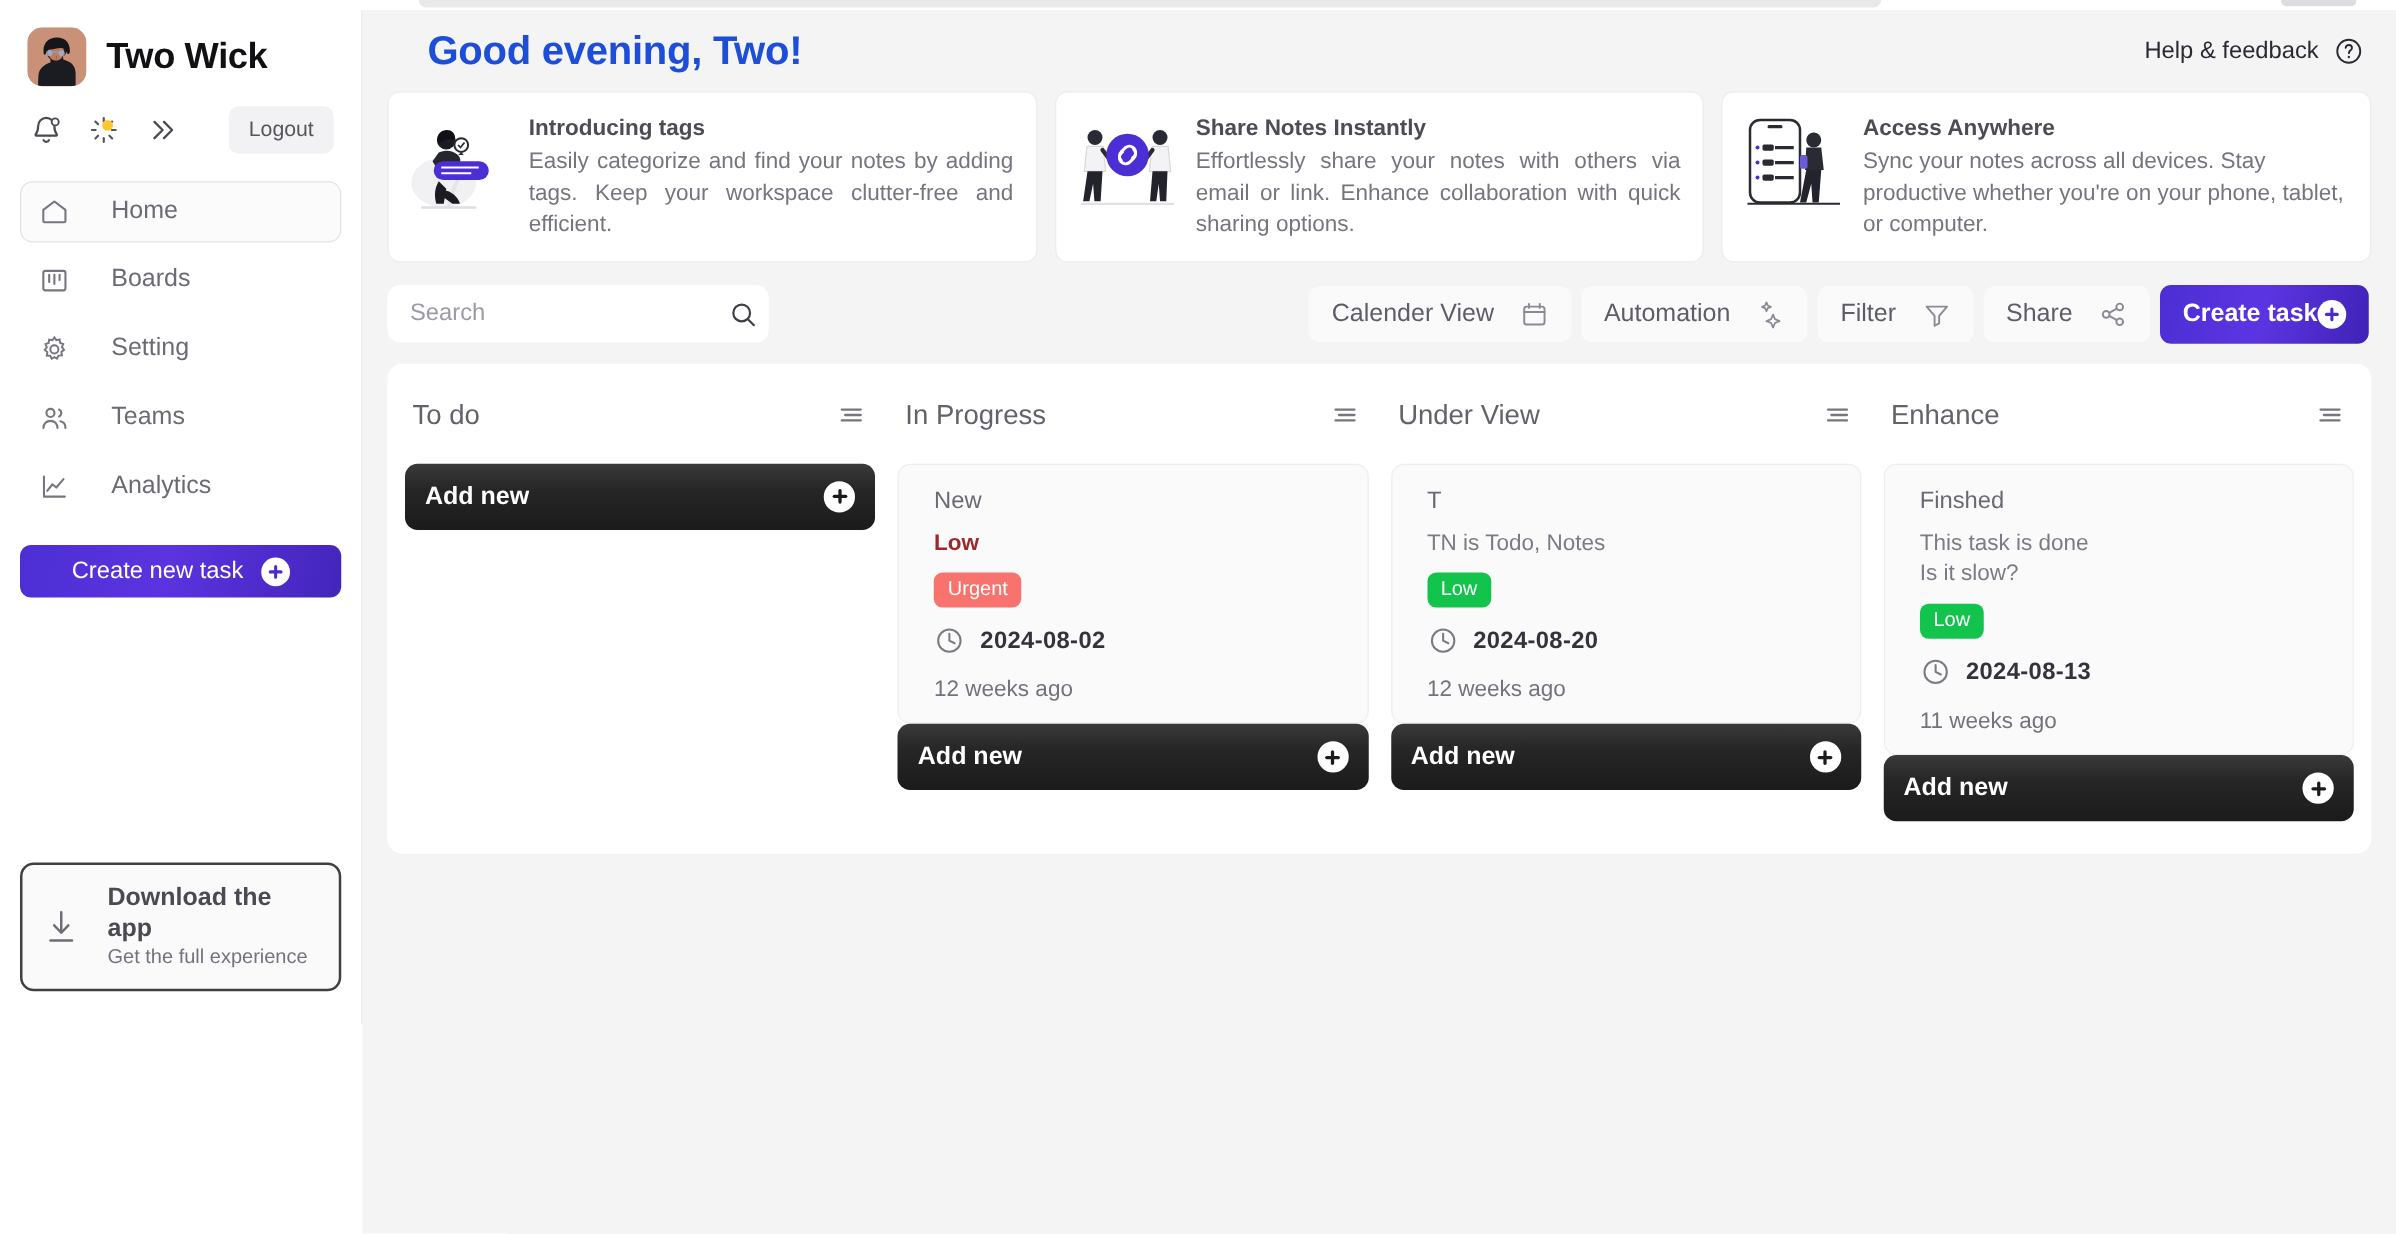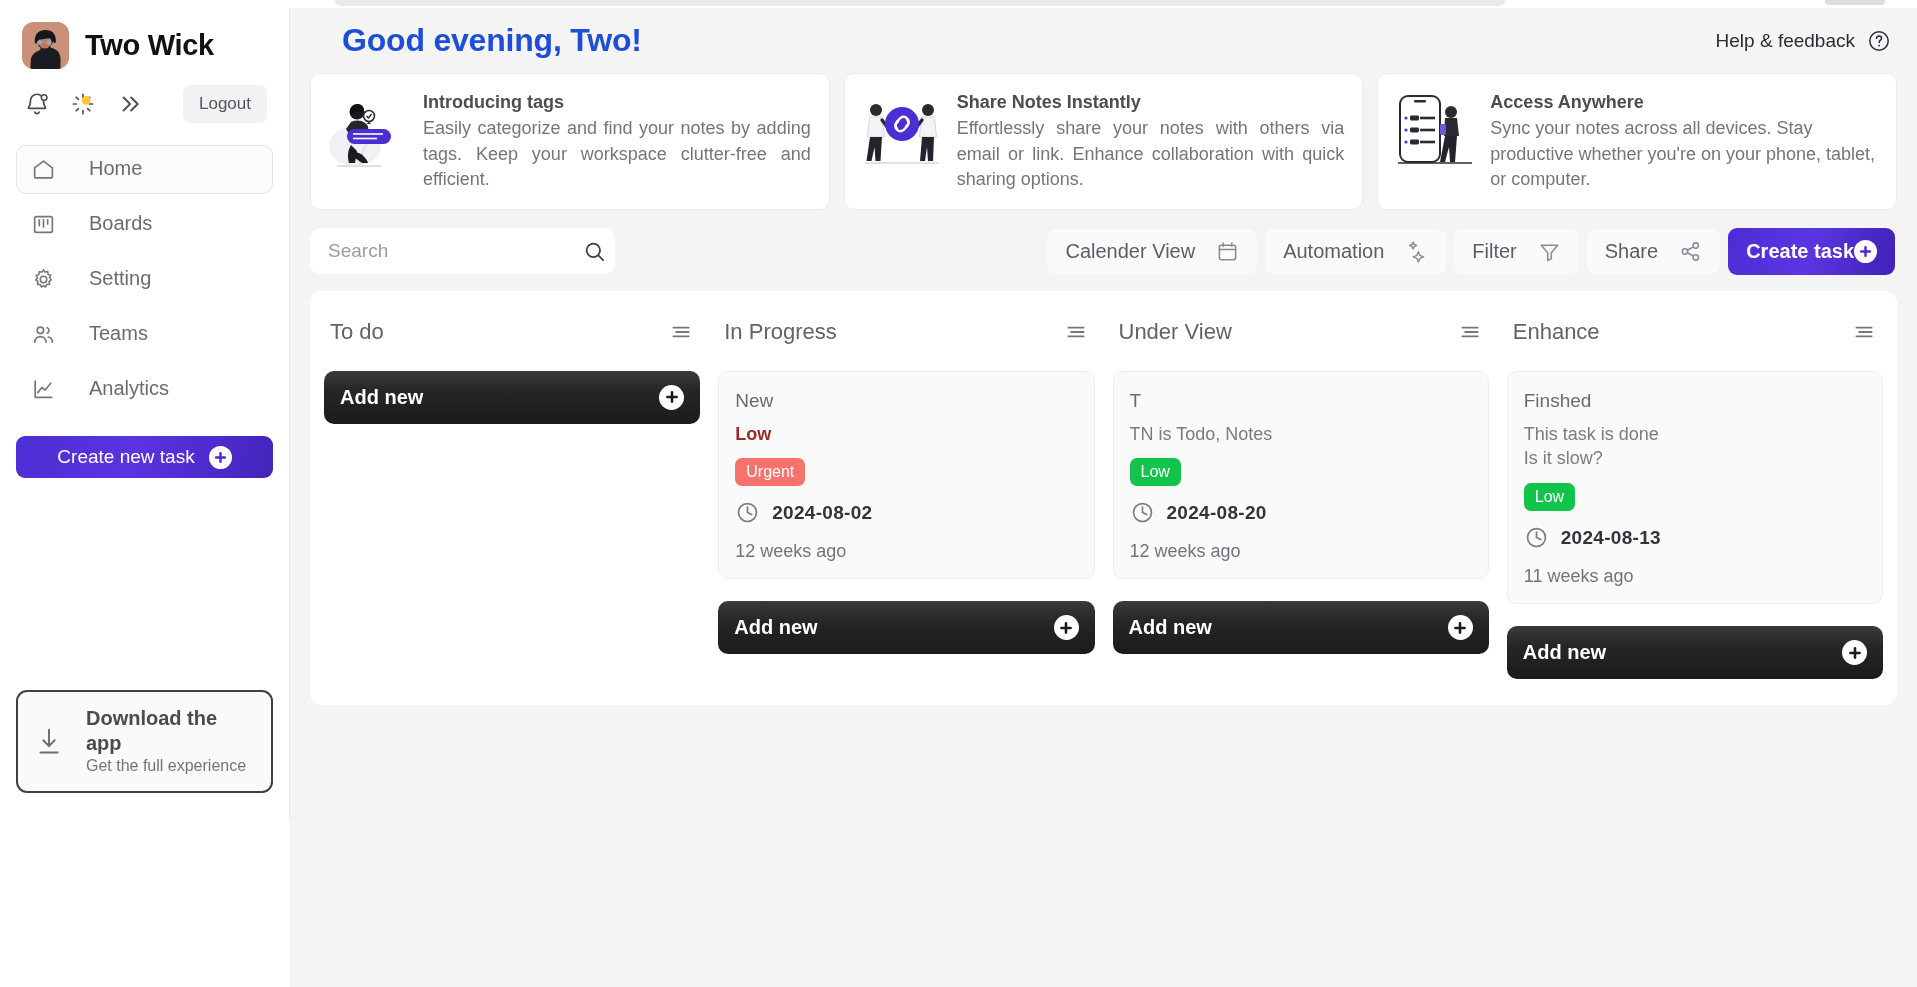--- a/index.html
+++ b/index.html
@@ -147,21 +147,21 @@
   .col-head {
     display: flex; align-items: center; justify-content: space-between;
     padding: 14px 6px 26px 6px;
   }
   .col-title { font-size: 22px; color: #62626d; }
   .sort-ico { width: 26px; height: 26px; color: #76767f; cursor: pointer; }
   .sort-ico svg { display: block; }
 
   .task-card {
     background: #fafafa; border: 1px solid #eeeef0; border-radius: 10px;
-    padding: 18px 16px 16px 16px; margin-bottom: 22px;
+    padding: 18px 16px 16px 28px; margin-bottom: 0;
   }
   .task-title { font-size: 19px; color: #6a6a74; margin-bottom: 10px; }
   .task-meta { font-size: 18px; color: #7b7b85; line-height: 1.38; margin-bottom: 12px; }
   .task-meta.low-red { color: #9c2a2a; font-weight: 700; }
   .badge {
     display: inline-block; padding: 5px 11px; border-radius: 7px;
     font-size: 16px; color: #fff; margin-bottom: 14px;
   }
   .badge.urgent { background: #f8736e; }
   .badge.low { background: #12c44b; }

